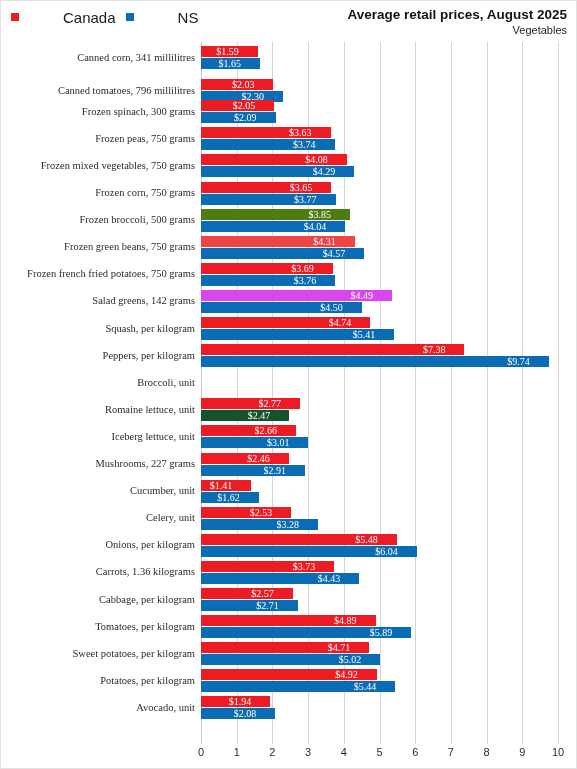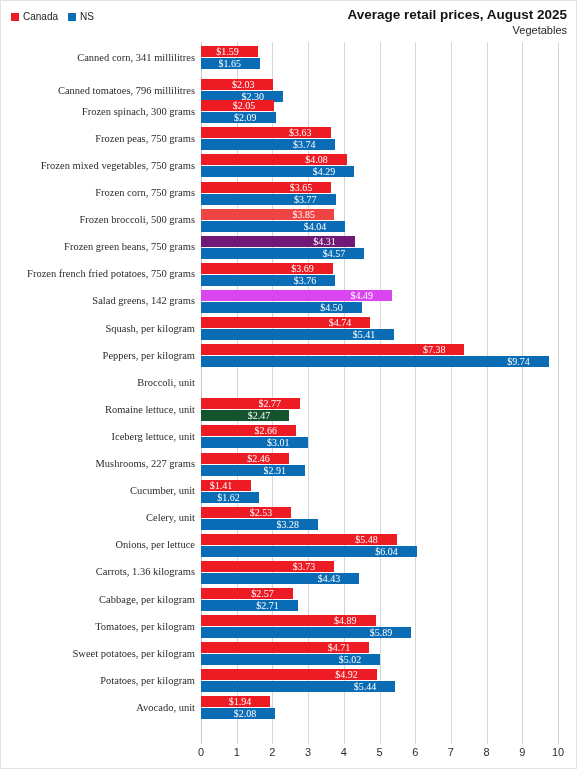--- a/index.html
+++ b/index.html
@@ -36,24 +36,25 @@
     display: flex;
     align-items: center;
     gap: 4px;
   }
   .legend-swatch {
     width: 8px;
     height: 8px;
     display: inline-block;
   }
   .legend-label {
-    font-size: 10px;
+    font-size: 15px;
     color: #1a1a1a;
     line-height: 1;
     white-space: nowrap;
+    margin-left: 40px;
   }
 
   
   #title-block {
     position: absolute;
     right: 9px;
     top: 5px;
     text-align: right;
   }
   #chart-title {
@@ -272,32 +273,32 @@
               <span class="bar-value">$3.65</span>
             </div>
             <div class="bar bar-ns" style="width: 134.589px; background: rgb(10, 108, 180);">
               <span class="bar-value">$3.77</span>
             </div>
           </div>
         </div>
         <div class="cat-row" style="top: 165.6px;">
           <div class="cat-label">Frozen broccoli, 500 grams</div>
           <div class="bars">
-            <div class="bar bar-canada" style="width: 133px; background: #ef4444;">
+            <div class="bar bar-canada" style="width: 149px; background: #4d7c0f;">
               <span class="bar-value">$3.85</span>
             </div>
             <div class="bar bar-ns" style="width: 144.228px; background: rgb(10, 108, 180);">
               <span class="bar-value">$4.04</span>
             </div>
           </div>
         </div>
         <div class="cat-row" style="top: 192.7px;">
           <div class="cat-label">Frozen green beans, 750 grams</div>
           <div class="bars">
-            <div class="bar bar-canada" style="width: 153.867px; background: #701a75;">
+            <div class="bar bar-canada" style="width: 153.867px; background: #ef4444;">
               <span class="bar-value">$4.31</span>
             </div>
             <div class="bar bar-ns" style="width: 163.149px; background: rgb(10, 108, 180);">
               <span class="bar-value">$4.57</span>
             </div>
           </div>
         </div>
         <div class="cat-row" style="top: 219.8px;">
           <div class="cat-label">Frozen french fried potatoes, 750 grams</div>
           <div class="bars">
@@ -394,21 +395,21 @@
           <div class="bars">
             <div class="bar bar-canada" style="width: 90.321px; background: rgb(237, 28, 36);">
               <span class="bar-value">$2.53</span>
             </div>
             <div class="bar bar-ns" style="width: 117.096px; background: rgb(10, 108, 180);">
               <span class="bar-value">$3.28</span>
             </div>
           </div>
         </div>
         <div class="cat-row" style="top: 490.8px;">
-          <div class="cat-label">Onions, per lettuce</div>
+          <div class="cat-label">Onions, per kilogram</div>
           <div class="bars">
             <div class="bar bar-canada" style="width: 195.636px; background: rgb(237, 28, 36);">
               <span class="bar-value">$5.48</span>
             </div>
             <div class="bar bar-ns" style="width: 215.628px; background: rgb(10, 108, 180);">
               <span class="bar-value">$6.04</span>
             </div>
           </div>
         </div>
         <div class="cat-row" style="top: 517.9px;">

